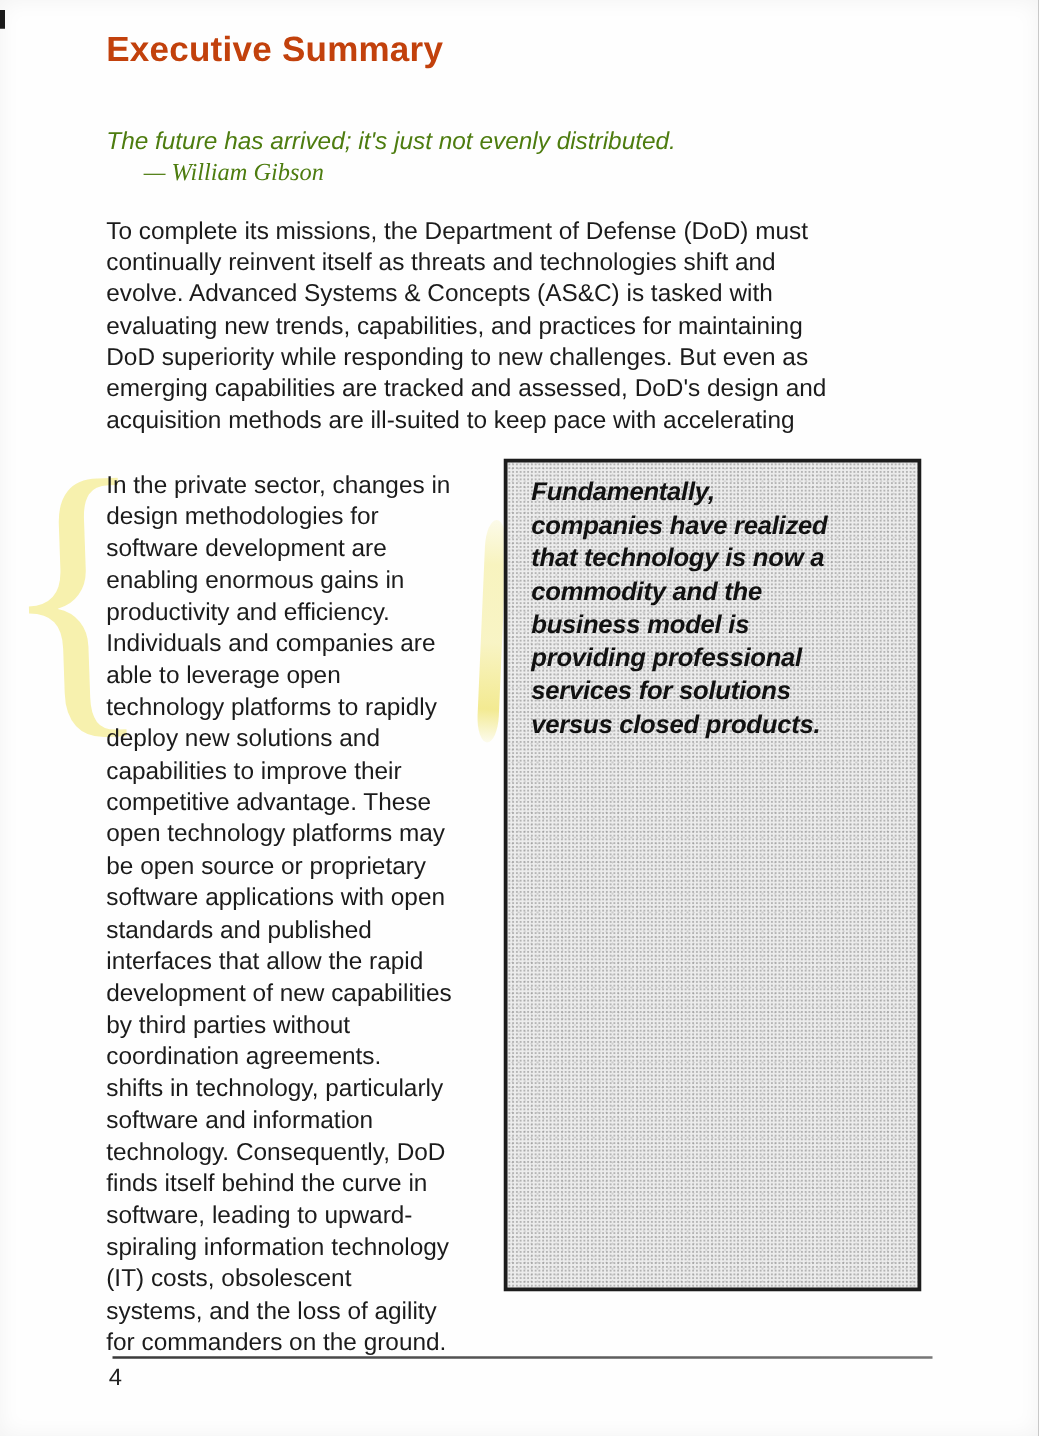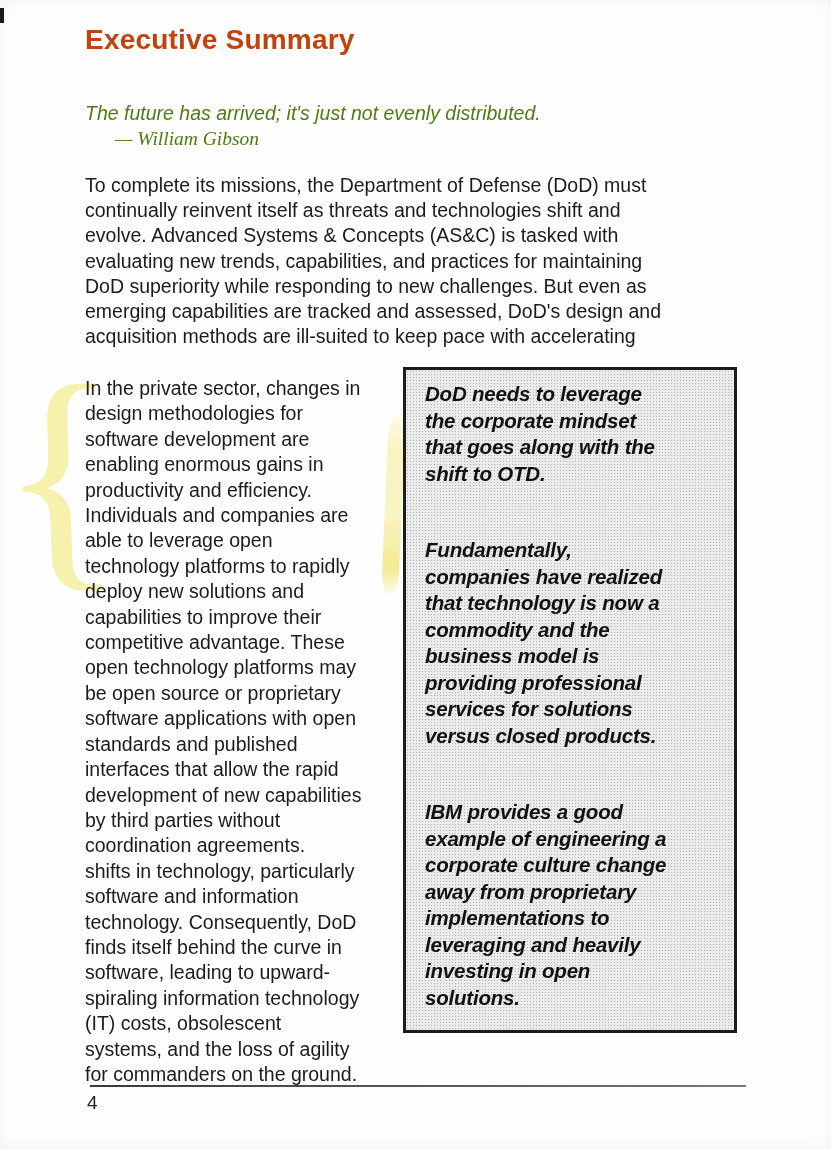--- a/index.html
+++ b/index.html
@@ -149,38 +149,26 @@
 technology. Consequently, DoD
 finds itself behind the curve in
 software, leading to upward-
 spiraling information technology
 (IT) costs, obsolescent
 systems, and the loss of agility
 for commanders on the ground.</div>
   </div>
 
   <aside class="quotebox">
-    <p class="lines q">DoD needs to leverage
-the corporate mindset
-that goes along with the
-shift to OTD.</p>
     <p class="lines q">Fundamentally,
 companies have realized
 that technology is now a
 commodity and the
 business model is
 providing professional
 services for solutions
 versus closed products.</p>
-    <p class="lines q">IBM provides a good
-example of engineering a
-corporate culture change
-away from proprietary
-implementations to
-leveraging and heavily
-investing in open
-solutions.</p>
   </aside>
 
   <div class="footer-rule"></div>
   <div class="page-number">4</div>
 
 </div>
 
 </body></html>

